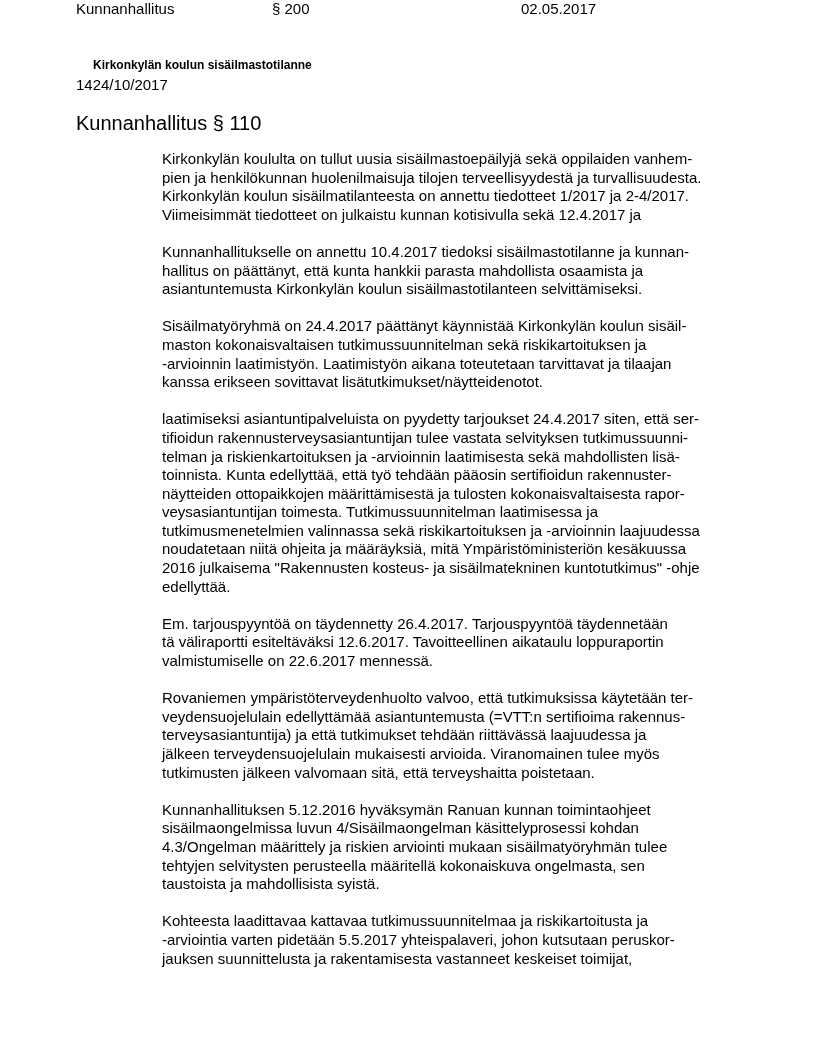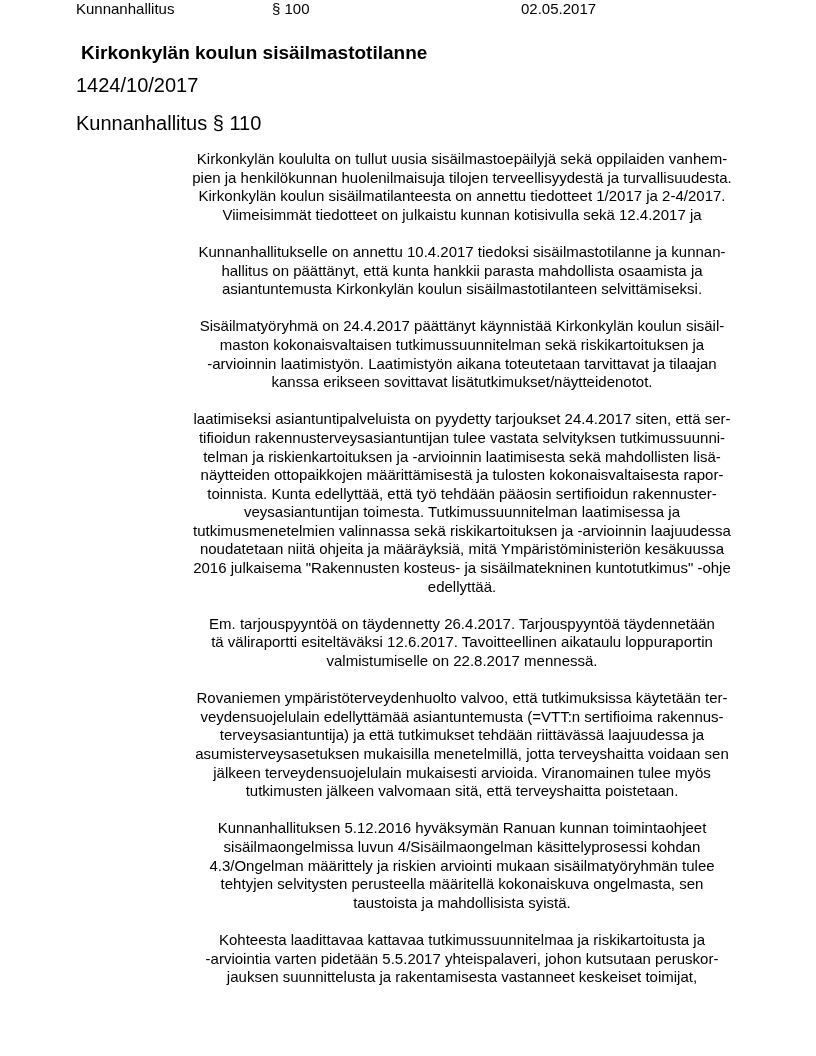--- a/index.html
+++ b/index.html
@@ -29,30 +29,30 @@
       top: 0;
     }
     .hdr-body { left: 76px; }
     .hdr-para { left: 272px; }
     .hdr-date { left: 521px; }
 
     .doc-title {
       position: absolute;
       top: 37px;
       left: 76px;
-      font-size: 19px;
+      font-size: 12px;
       font-weight: bold;
       line-height: 22px;
-      margin: 5px;
+      margin: 17px;
     }
     .doc-ref {
       position: absolute;
       top: 76px;
       left: 76px;
-      font-size: 20px;
+      font-size: 15px;
       line-height: 18px;
     }
     .doc-section {
       position: absolute;
       top: 114px;
       left: 76px;
       font-size: 20px;
       line-height: 18px;
     }
     .body-text {
@@ -62,29 +62,28 @@
       width: 600px;
       font-size: 15px;
       line-height: 18.6px;
     }
     .para {
       margin: 0 0 18.6px 0;
     }
     .line {
       display: block;
       white-space: nowrap;
-      text-align: center;
     }
   </style>
 </head>
 <body>
 
 <div class="header-row">
   <span class="hdr-body">Kunnanhallitus</span>
-  <span class="hdr-para">§ 100</span>
+  <span class="hdr-para">§ 200</span>
   <span class="hdr-date">02.05.2017</span>
 </div>
 
 <h1 class="doc-title">Kirkonkylän koulun sisäilmastotilanne</h1>
 
 <div class="doc-ref">1424/10/2017</div>
 
 <div class="doc-section">Kunnanhallitus § 110</div>
 
 <div class="body-text">
@@ -102,38 +101,37 @@
   <p class="para">
     <span class="line">Sisäilmatyöryhmä on 24.4.2017 päättänyt käynnistää Kirkonkylän koulun sisäil-</span>
     <span class="line">maston kokonaisvaltaisen tutkimussuunnitelman sekä riskikartoituksen ja</span>
     <span class="line">-arvioinnin laatimistyön. Laatimistyön aikana toteutetaan tarvittavat ja tilaajan</span>
     <span class="line">kanssa erikseen sovittavat lisätutkimukset/näytteidenotot.</span>
   </p>
   <p class="para">
     <span class="line">laatimiseksi asiantuntipalveluista on pyydetty tarjoukset 24.4.2017 siten, että ser-</span>
     <span class="line">tifioidun rakennusterveysasiantuntijan tulee vastata selvityksen tutkimussuunni-</span>
     <span class="line">telman ja riskienkartoituksen ja -arvioinnin laatimisesta sekä mahdollisten lisä-</span>
+    <span class="line">toinnista. Kunta edellyttää, että työ tehdään pääosin sertifioidun rakennuster-</span>
     <span class="line">näytteiden ottopaikkojen määrittämisestä ja tulosten kokonaisvaltaisesta rapor-</span>
-    <span class="line">toinnista. Kunta edellyttää, että työ tehdään pääosin sertifioidun rakennuster-</span>
     <span class="line">veysasiantuntijan toimesta. Tutkimussuunnitelman laatimisessa ja</span>
     <span class="line">tutkimusmenetelmien valinnassa sekä riskikartoituksen ja -arvioinnin laajuudessa</span>
     <span class="line">noudatetaan niitä ohjeita ja määräyksiä, mitä Ympäristöministeriön kesäkuussa</span>
     <span class="line">2016 julkaisema "Rakennusten kosteus- ja sisäilmatekninen kuntotutkimus" -ohje</span>
     <span class="line">edellyttää.</span>
   </p>
   <p class="para">
     <span class="line">Em. tarjouspyyntöä on täydennetty 26.4.2017. Tarjouspyyntöä täydennetään</span>
     <span class="line">tä väliraportti esiteltäväksi 12.6.2017. Tavoitteellinen aikataulu loppuraportin</span>
-    <span class="line">valmistumiselle on 22.8.2017 mennessä.</span>
+    <span class="line">valmistumiselle on 22.6.2017 mennessä.</span>
   </p>
   <p class="para">
     <span class="line">Rovaniemen ympäristöterveydenhuolto valvoo, että tutkimuksissa käytetään ter-</span>
     <span class="line">veydensuojelulain edellyttämää asiantuntemusta (=VTT:n sertifioima rakennus-</span>
     <span class="line">terveysasiantuntija) ja että tutkimukset tehdään riittävässä laajuudessa ja</span>
-    <span class="line">asumisterveysasetuksen mukaisilla menetelmillä, jotta terveyshaitta voidaan sen</span>
     <span class="line">jälkeen terveydensuojelulain mukaisesti arvioida. Viranomainen tulee myös</span>
     <span class="line">tutkimusten jälkeen valvomaan sitä, että terveyshaitta poistetaan.</span>
   </p>
   <p class="para">
     <span class="line">Kunnanhallituksen 5.12.2016 hyväksymän Ranuan kunnan toimintaohjeet</span>
     <span class="line">sisäilmaongelmissa luvun 4/Sisäilmaongelman käsittelyprosessi kohdan</span>
     <span class="line">4.3/Ongelman määrittely ja riskien arviointi mukaan sisäilmatyöryhmän tulee</span>
     <span class="line">tehtyjen selvitysten perusteella määritellä kokonaiskuva ongelmasta, sen</span>
     <span class="line">taustoista ja mahdollisista syistä.</span>
   </p>

